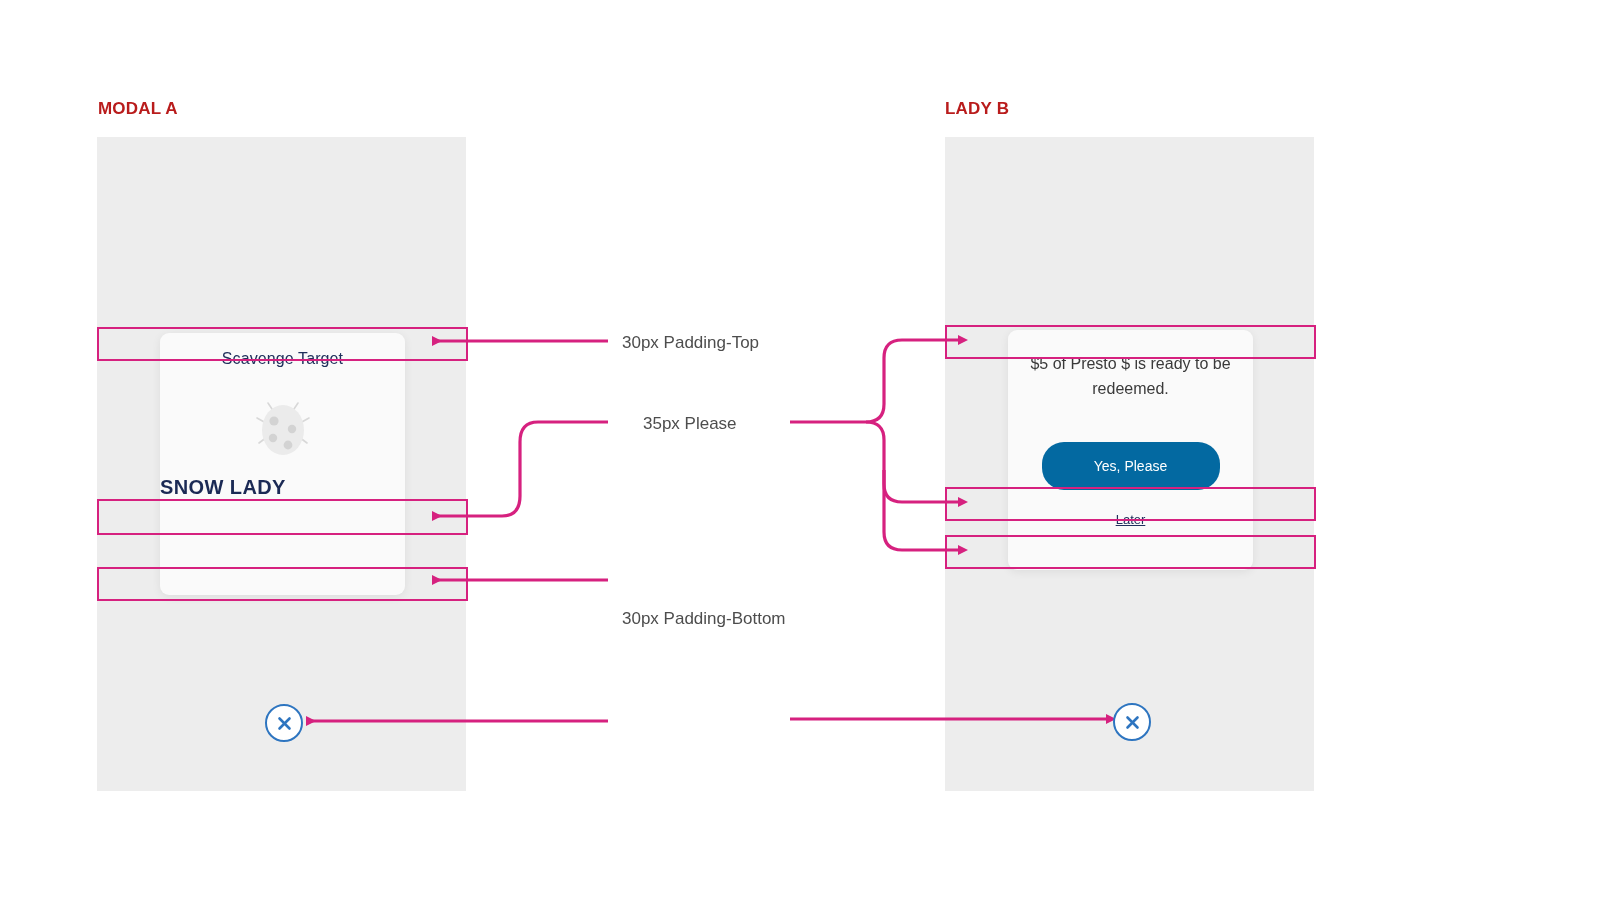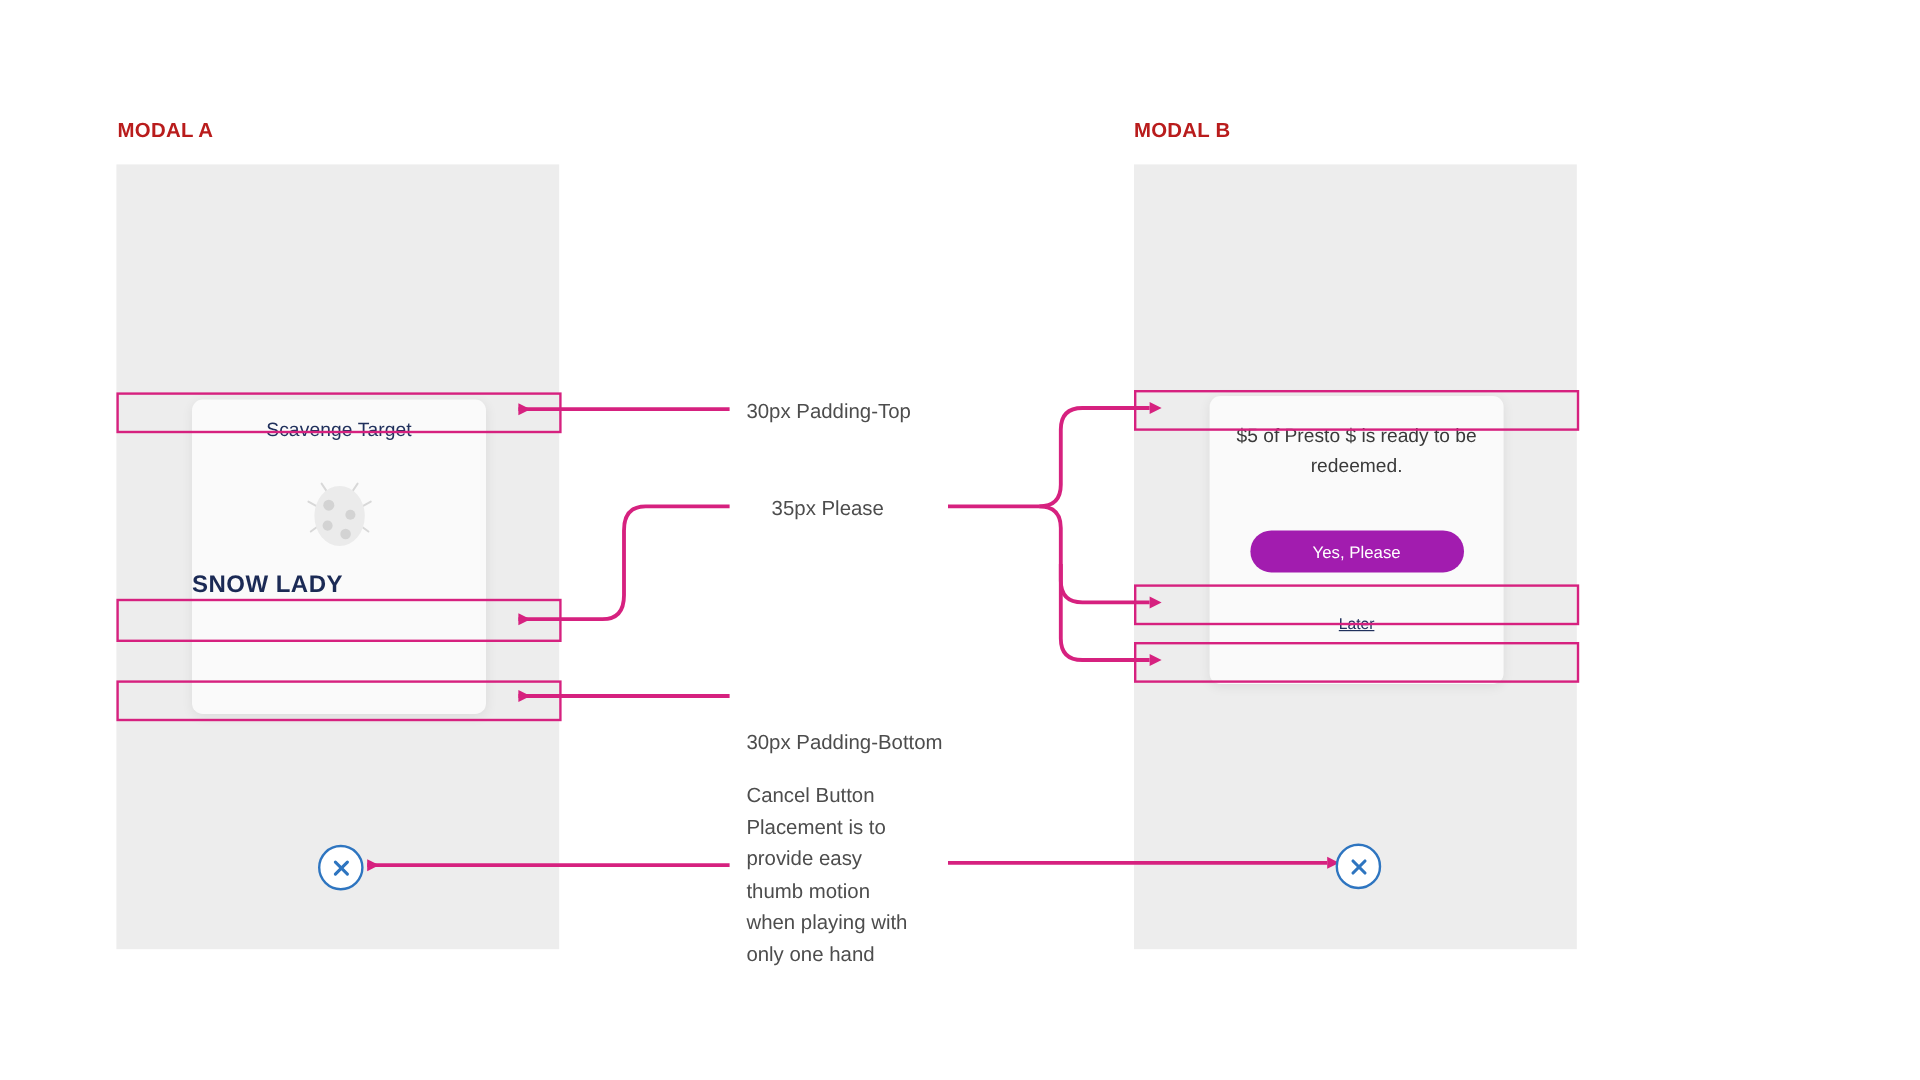--- a/index.html
+++ b/index.html
@@ -63,27 +63,27 @@
   .title-strong{
     position:absolute;left:0;right:0;top:143px;
     text-align:left;
     font-size:20px;font-weight:bold;
     color:#1b2a55;
     letter-spacing:0.4px;
   }
   .cta-btn{
     position:absolute;
     left:50%;transform:translateX(-50%);
-    background:#a21caf;
+    background:#0369a1;
     color:#ffffff;
     border:none;
     border-radius:22px;
     font-size:14px;
     font-family:"Liberation Sans", sans-serif;
-    height:35px;
+    height:48px;
     width:178px;
     cursor:pointer;
   }
   #btn-a{top:199px;}
 
   
   .body-copy{
     position:absolute;left:0;right:0;top:22px;
     text-align:center;
     font-size:16px;
@@ -141,21 +141,21 @@
     position:absolute;left:0;top:0;width:1600px;height:900px;
     pointer-events:none;z-index:5;
   }
 </style>
 </head>
 <body>
 
 <div class="stage">
 
   <div class="section-label" id="label-a">MODAL A</div>
-  <div class="section-label" id="label-b">MODAL B</div>
+  <div class="section-label" id="label-b">LADY B</div>
 
   <div class="phone-frame" id="frame-a"></div>
 
   <div class="modal-card" id="card-a">
     <div class="card-inner">
 
       <div class="eyebrow">Scavenge Target</div>
 
       <div class="bug-wrap">
         <svg width="78" height="78" viewBox="0 0 78 78">
@@ -213,26 +213,20 @@
     </svg>
   </div>
 
   <div class="anno-box" style="left:945px;top:325px;width:367px;height:30px;"></div>
   <div class="anno-box" style="left:945px;top:487px;width:367px;height:30px;"></div>
   <div class="anno-box" style="left:945px;top:535px;width:367px;height:30px;"></div>
 
   <div class="anno-text" id="txt-padtop">30px Padding-Top</div>
   <div class="anno-text" id="txt-pad35">35px Please</div>
   <div class="anno-text" id="txt-padbottom">30px Padding-Bottom</div>
-  <div class="anno-text" id="txt-cancel">Cancel Button
-Placement is to
-provide easy
-thumb motion
-when playing with
-only one hand</div>
 
   <svg id="connectors">
     <defs>
       <marker id="arrL" markerWidth="12" markerHeight="12" refX="10" refY="6" orient="auto" markerUnits="userSpaceOnUse">
         <path d="M10,1 L10,11 L0,6 Z" fill="#d6217f"></path>
       </marker>
       <marker id="arrR" markerWidth="12" markerHeight="12" refX="2" refY="6" orient="auto" markerUnits="userSpaceOnUse">
         <path d="M2,1 L2,11 L12,6 Z" fill="#d6217f"></path>
       </marker>
     </defs>

